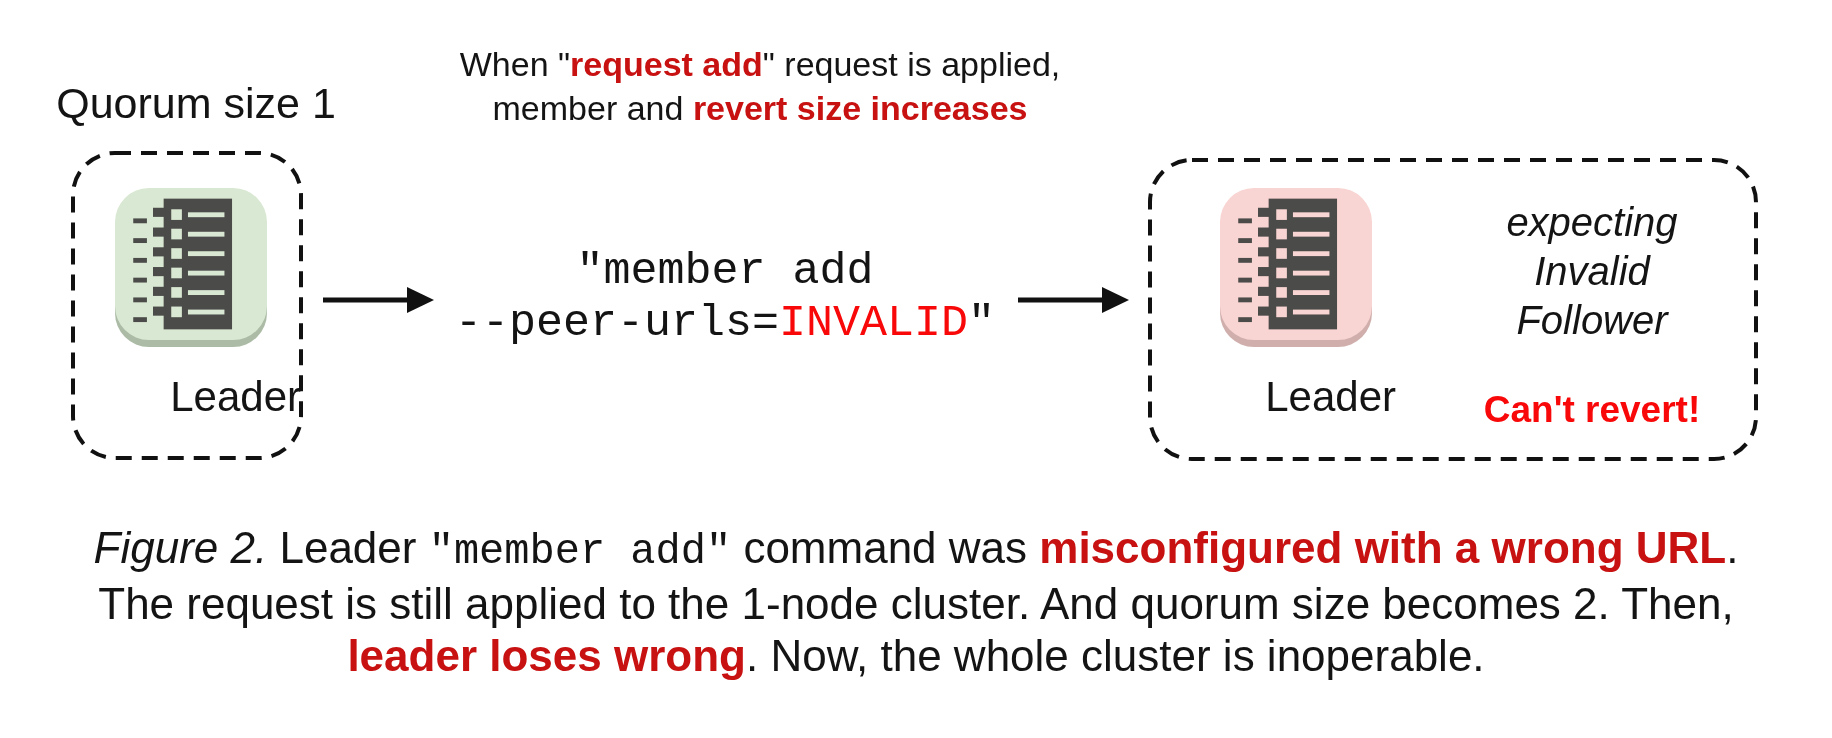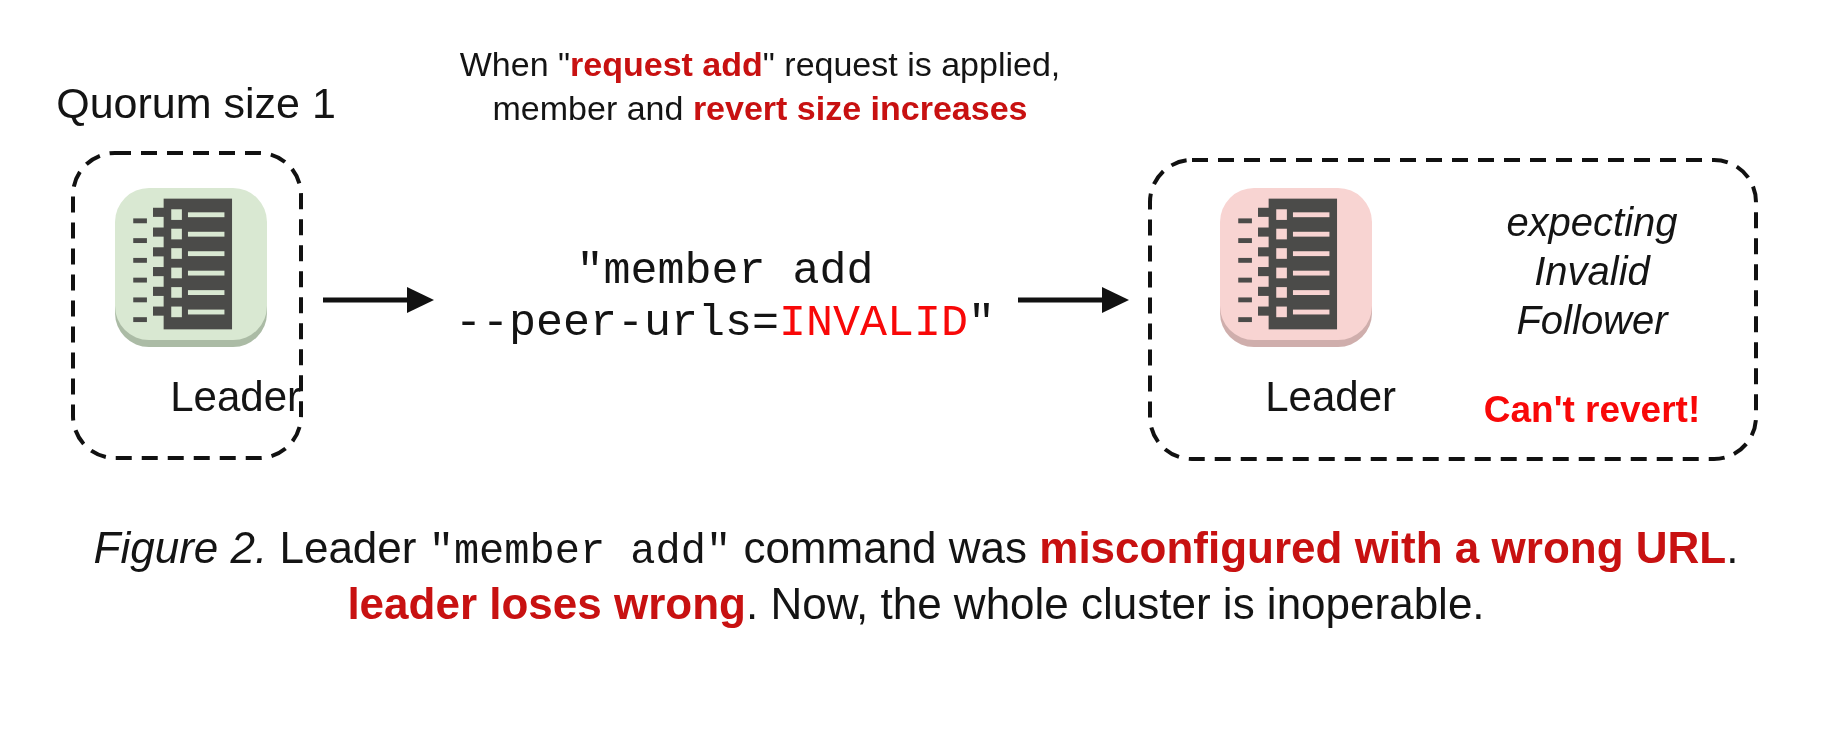--- a/index.html
+++ b/index.html
@@ -141,16 +141,17 @@
   <div class="abs expecting" style="left:1448px;top:198px;width:288px">
     <div>expecting</div>
     <div>Invalid</div>
     <div>Follower</div>
   </div>
 
   <div class="abs warning" style="left:1448px;top:390px;width:288px">Can't revert!</div>
 
   <div class="abs caption" style="left:0;top:522px;width:1832px">
     <div><span class="fig">Figure 2.</span><span> Leader </span><span class="mono">"member add"</span><span> command was </span><span class="rb">misconfigured with a wrong URL</span><span>.</span></div>
+    <div>The request is still applied to the 1-node cluster. And quorum size becomes 2. Then,</div>
     <div><span class="rb">leader loses wrong</span><span>. Now, the whole cluster is inoperable.</span></div>
   </div>
 
 </div>
 
 </body></html>

